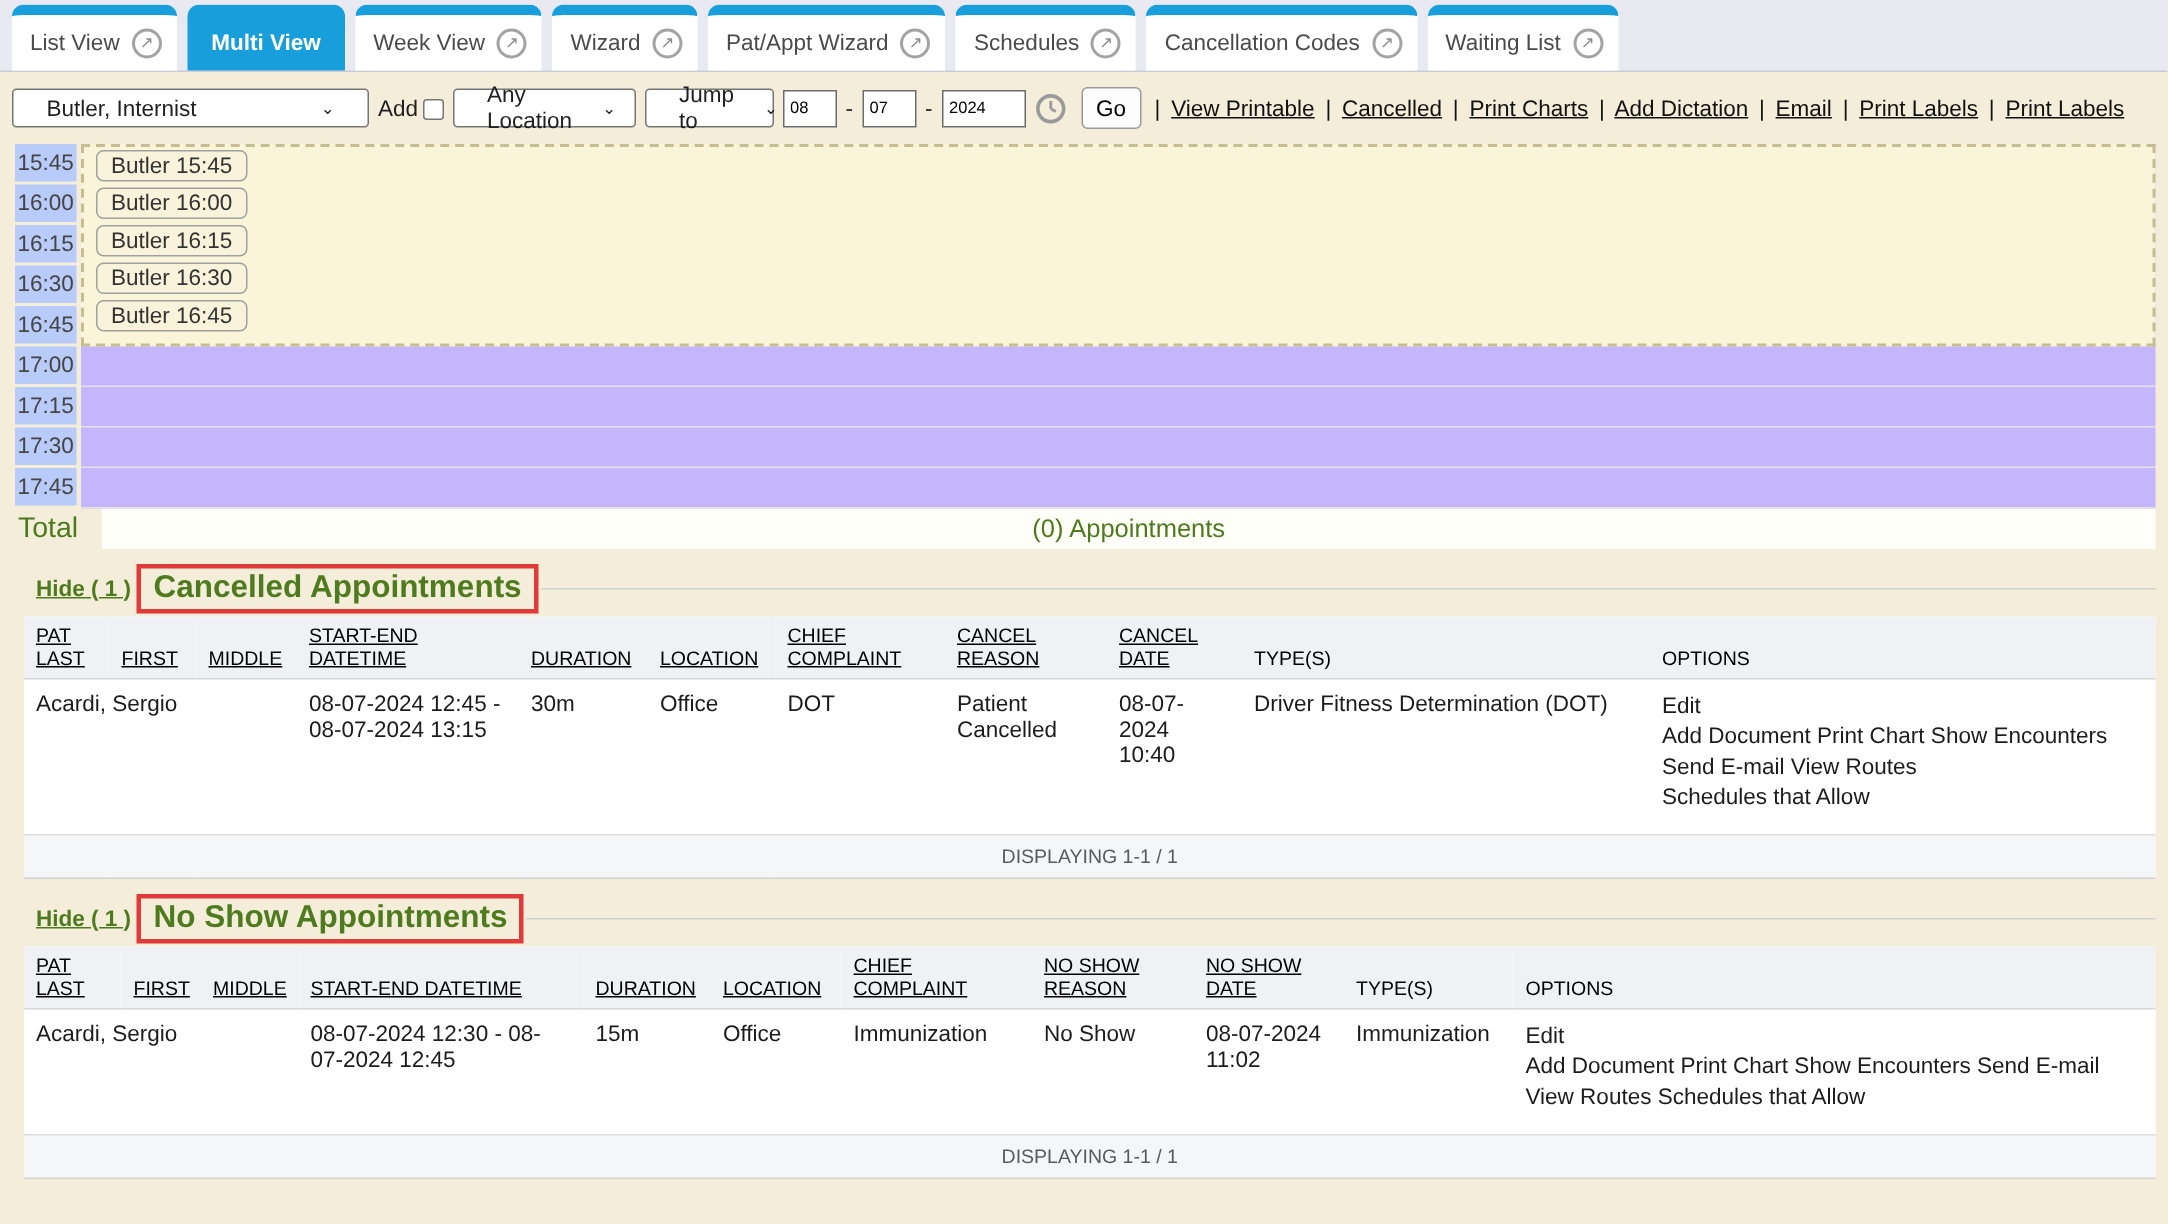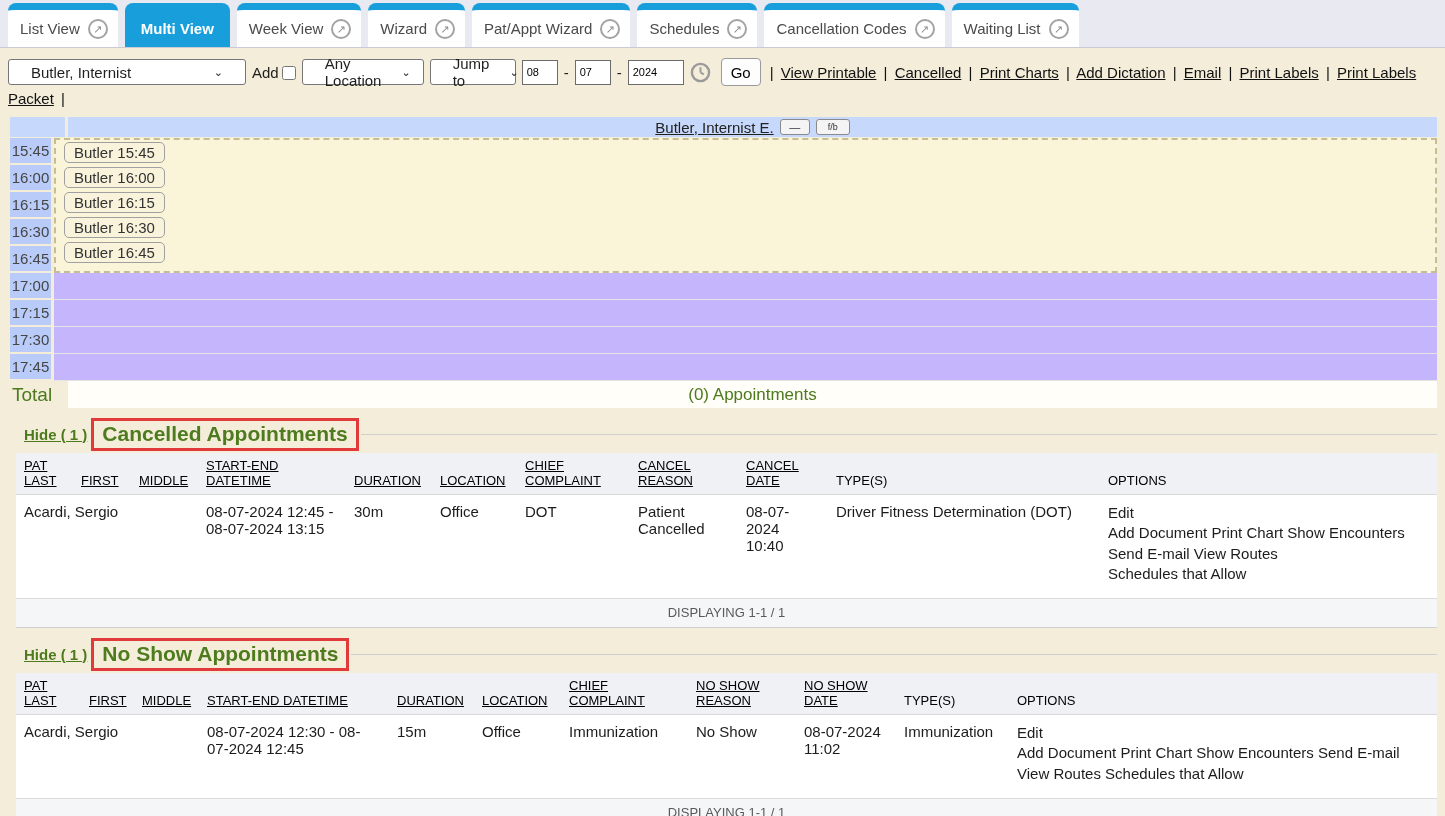--- a/index.html
+++ b/index.html
@@ -215,35 +215,23 @@
       <span class="tb-sep">|</span>
       <a>Add Dictation</a>
       <span class="tb-sep">|</span>
       <a>Email</a>
       <span class="tb-sep">|</span>
       <a>Print Labels</a>
       <span class="tb-sep">|</span>
       <a>Print Labels</a>
     </span>
   </div>
-  <div class="toolbar-row2">
-    <a>Packet</a>
-    <span class="tb-sep">|</span>
-  </div>
 </div>
 
 <div class="grid">
-  <div class="grid-header">
-    <div class="gutter-header"></div>
-    <div class="main-header">
-      <a>Butler, Internist E.</a>
-      <button class="hdr-btn">—</button>
-      <button class="hdr-btn fb">f/b</button>
-    </div>
-  </div>
   <div class="grid-body">
     <div class="gutter">
       <div class="time-cell">15:45</div>
       <div class="time-cell">16:00</div>
       <div class="time-cell">16:15</div>
       <div class="time-cell">16:30</div>
       <div class="time-cell">16:45</div>
       <div class="time-cell">17:00</div>
       <div class="time-cell">17:15</div>
       <div class="time-cell">17:30</div>

